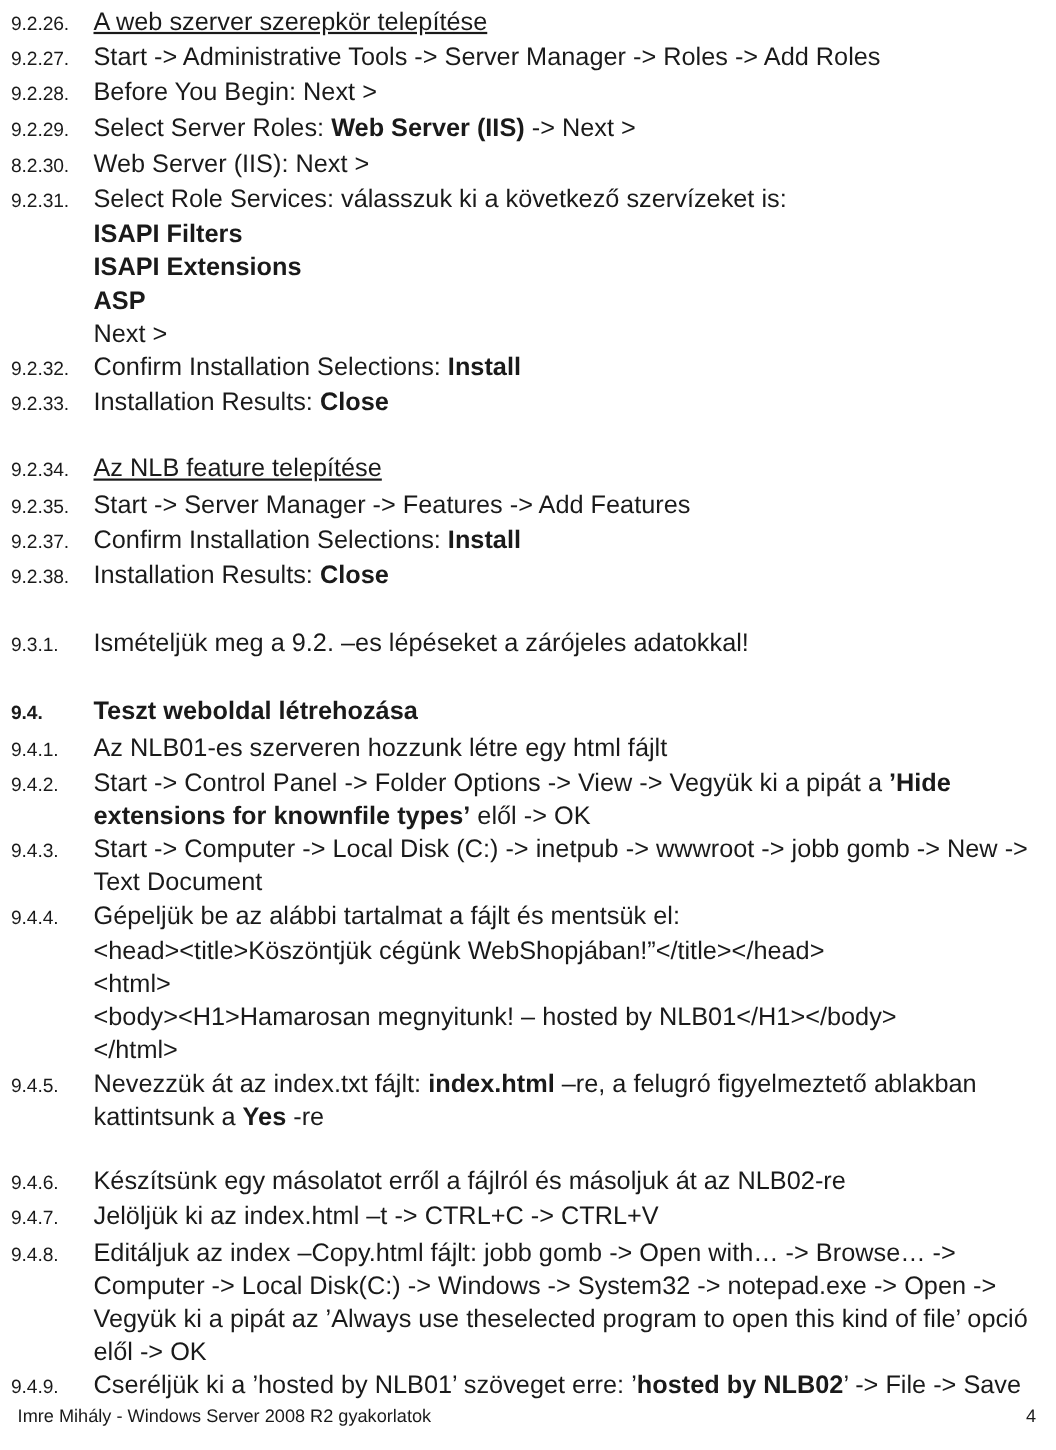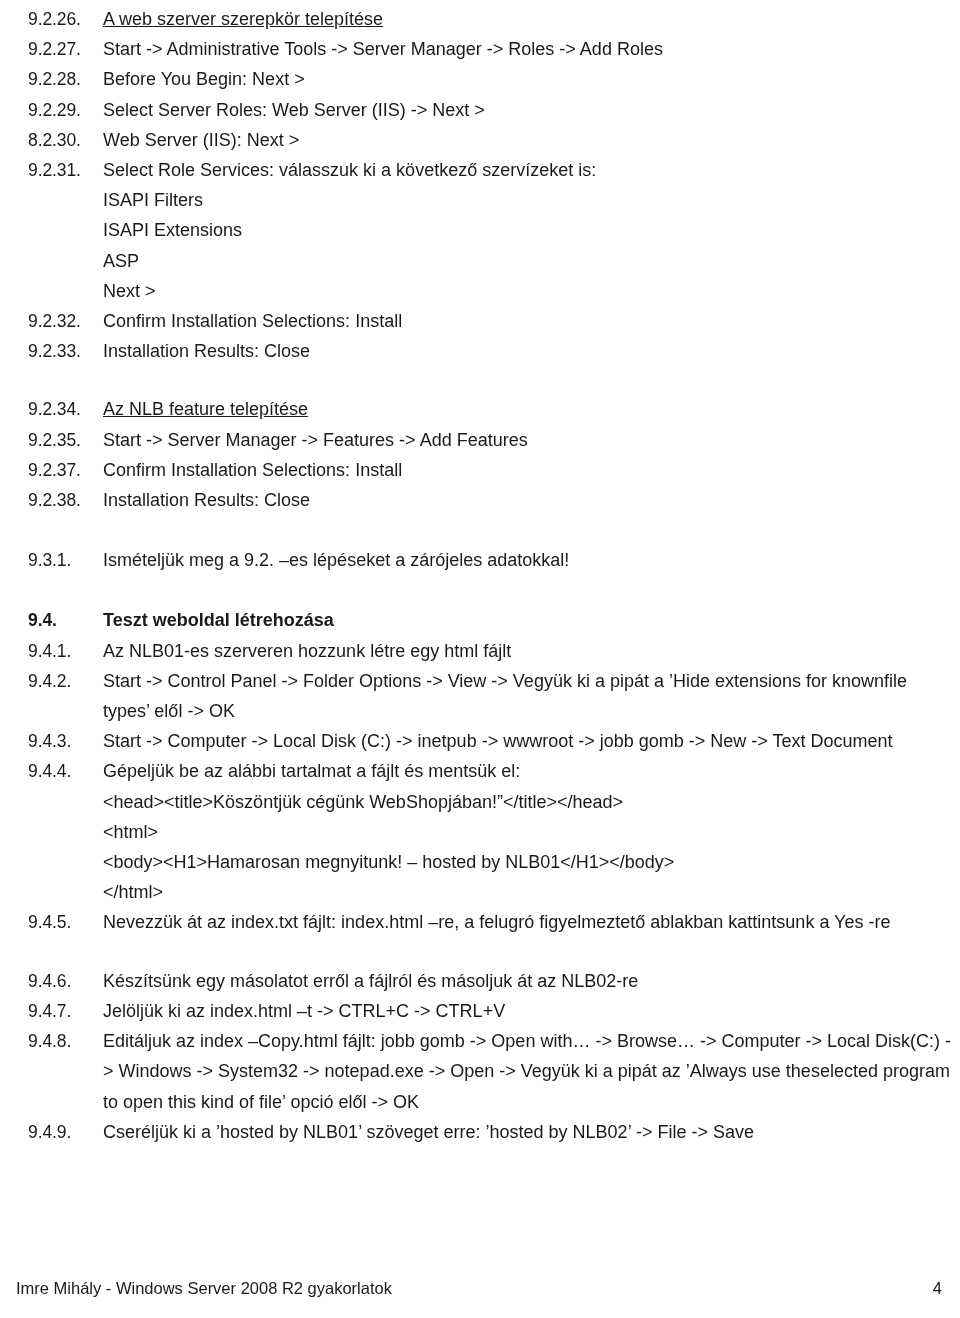--- a/index.html
+++ b/index.html
@@ -37,41 +37,40 @@
     box-sizing: border-box;
     padding: 0 0 0 10px;
   }
   .num {
     flex: 0 0 75px;
     width: 75px;
     font-size: 17.5px;
     line-height: 30.2px;
     white-space: nowrap;
     letter-spacing: -0.1px;
-    margin-left: 18px;
   }
   .body {
     flex: 1 1 auto;
-    font-size: 18px;
+    font-size: 23px;
     line-height: 30.2px;
     padding-right: 6px;
   }
   
   .cont .num { visibility: hidden; }
 
   .section .num,
   .section .body {
     font-weight: bold;
   }
   .section .body {
     padding-left: 0;
   }
 
   .u { text-decoration: underline; }
-  b, .b { font-weight: normal; }
+  b, .b { font-weight: bold; }
   .gap-md { height: 28px; }
   .gap-lg { height: 30px; }
 
   .footer {
     position: absolute;
     left: 0;
     bottom: 20px;
     width: 960px;
     box-sizing: border-box;
     padding: 0 12px 0 16px;

